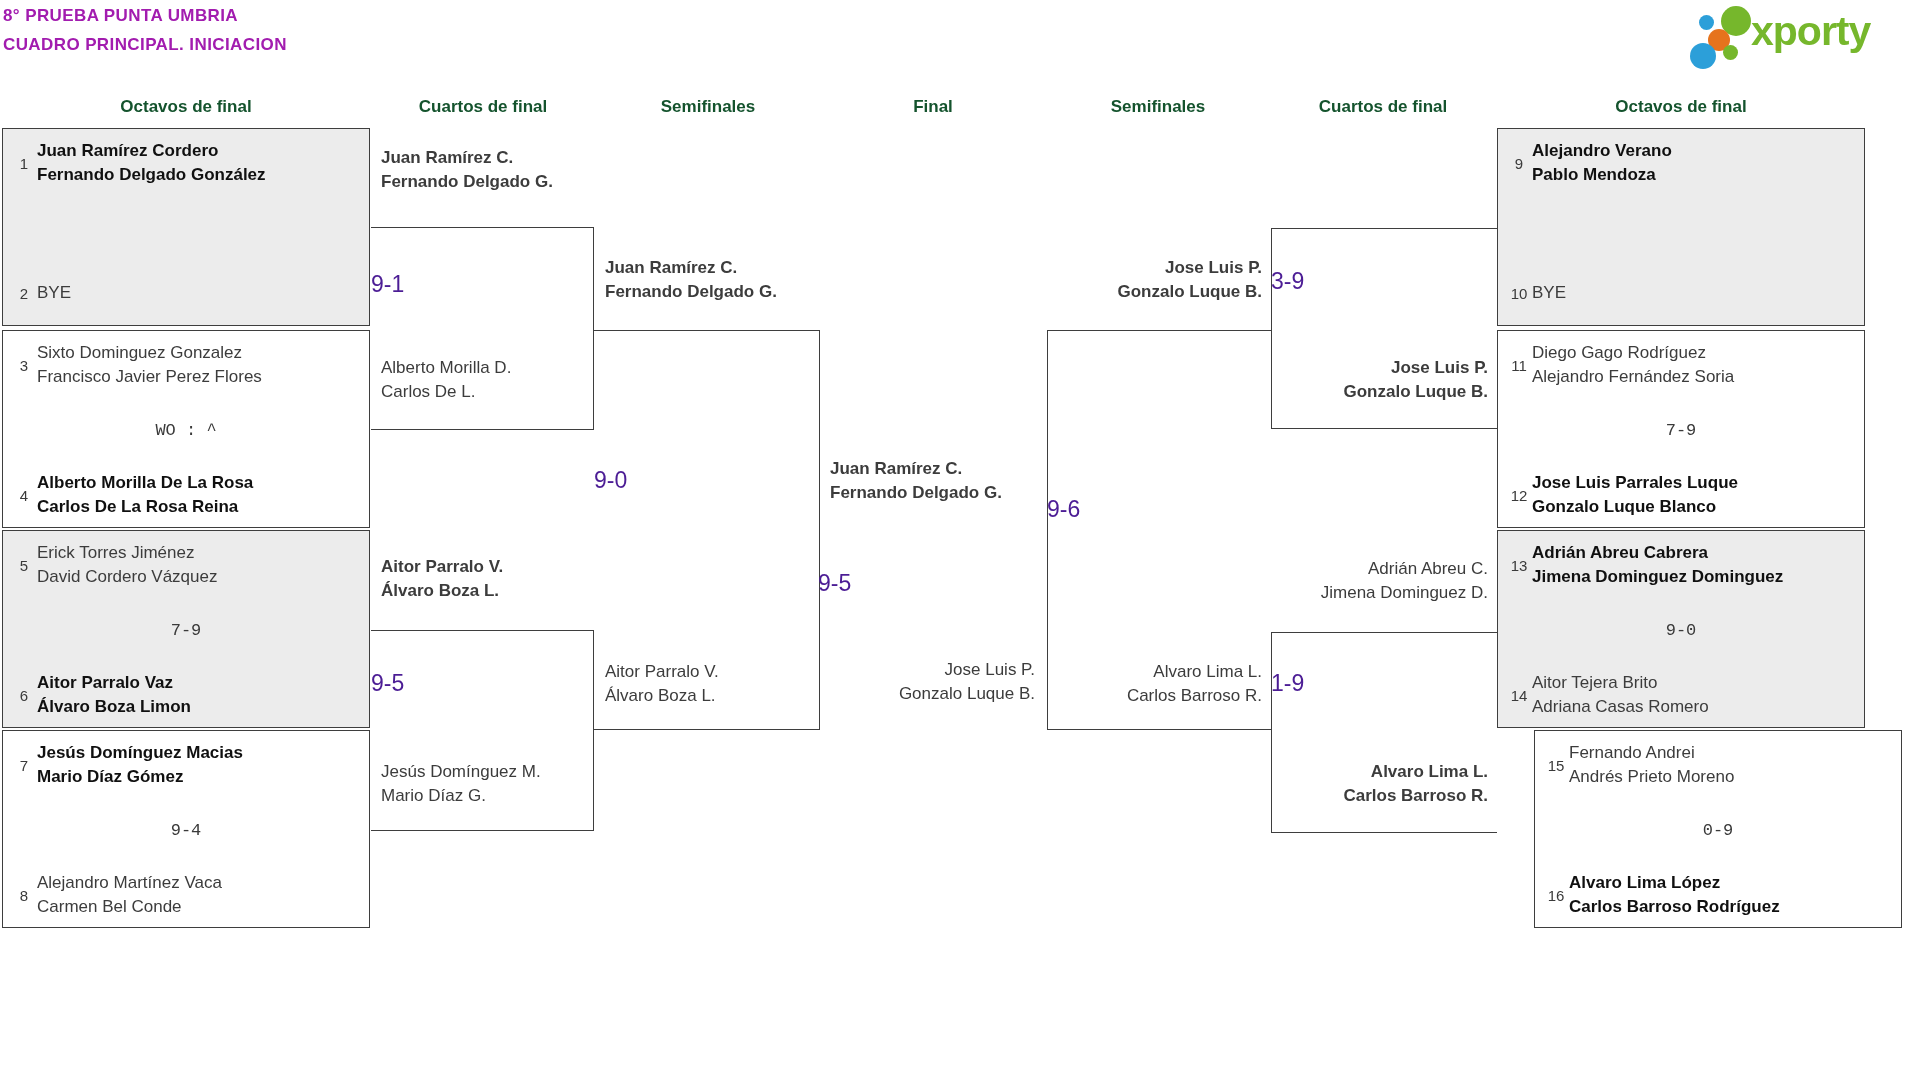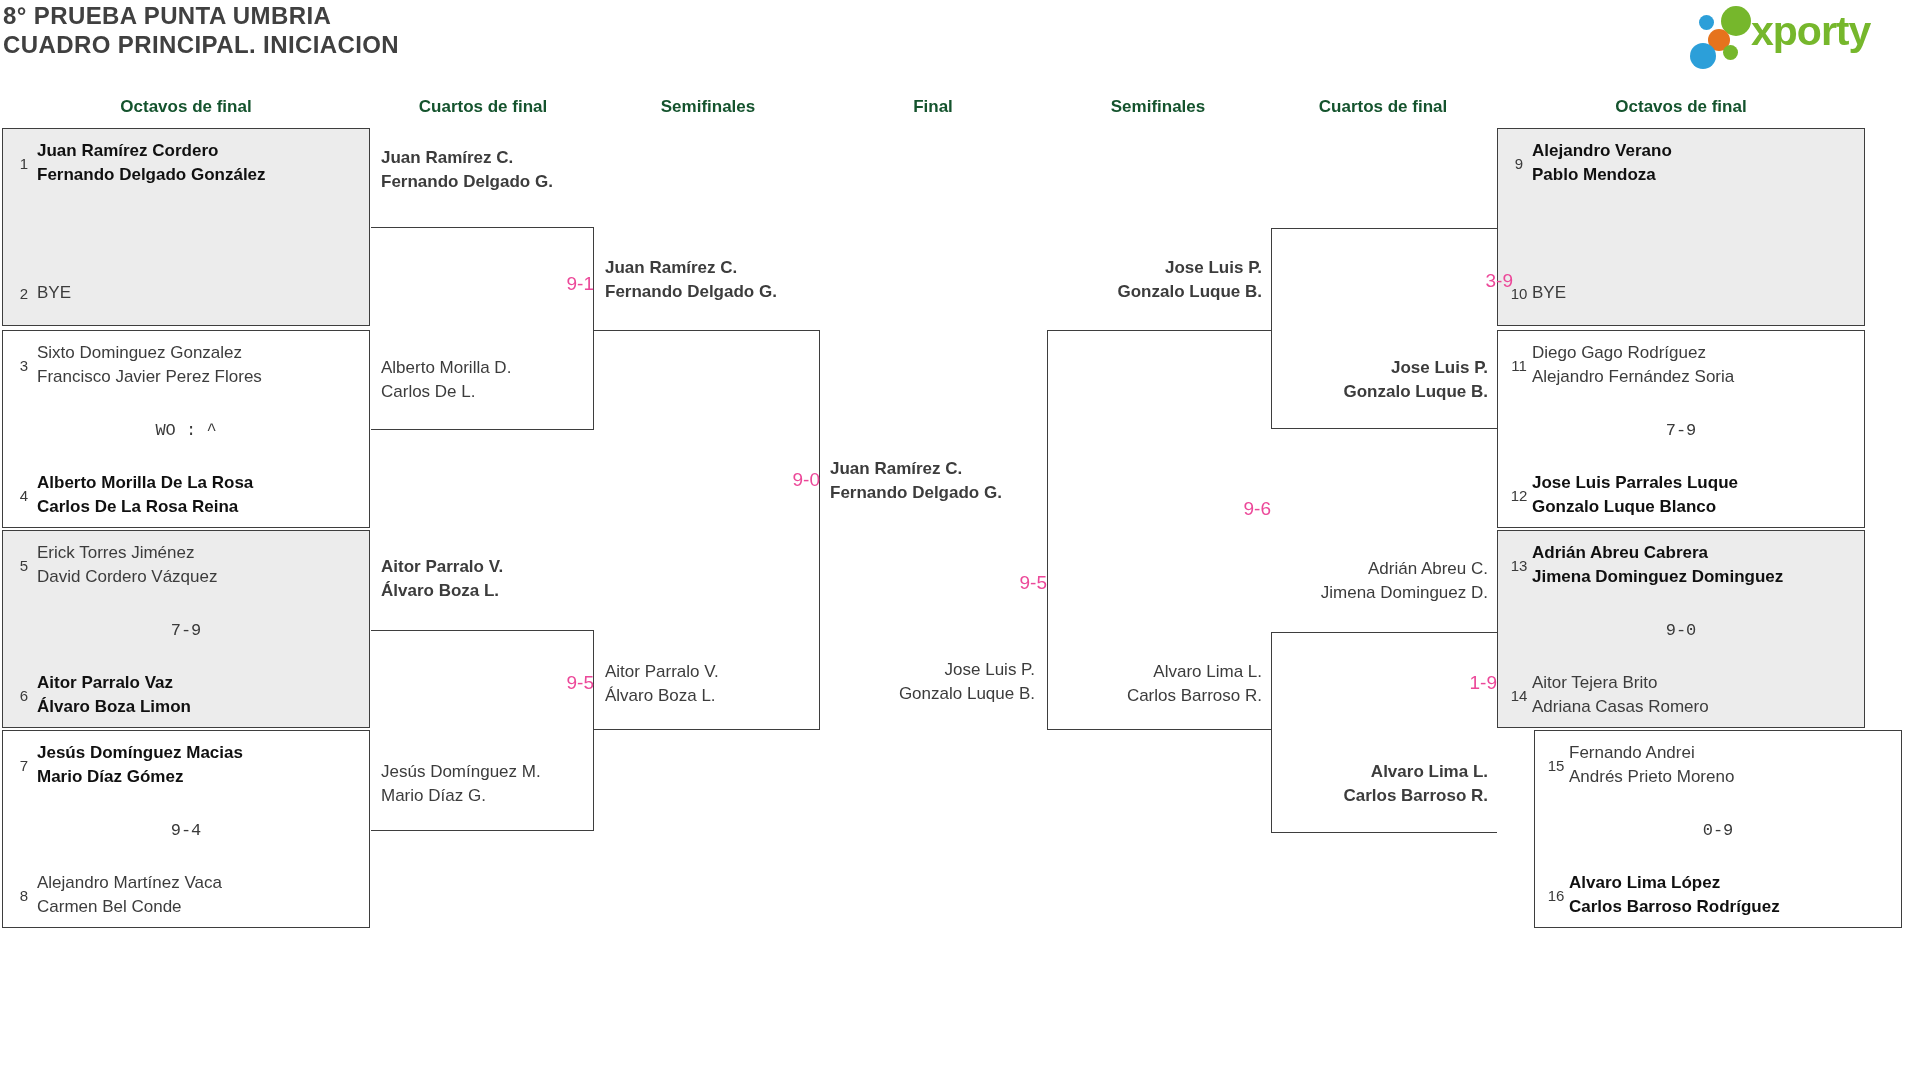--- a/index.html
+++ b/index.html
@@ -1,20 +1,20 @@
 <!DOCTYPE html>
 <html><head>
 <meta charset="utf-8">
 <style>
   html,body{margin:0;padding:0;background:#ffffff;}
   body{font-family:"Liberation Sans","DejaVu Sans",sans-serif;}
   .stage{position:relative;width:1920px;height:1067px;background:#fff;overflow:hidden;}
 
-  .page-title{position:absolute;left:3px;top:1px;font-size:24px;line-height:29px;
-    font-weight:700;color:#404040;letter-spacing:.4px;white-space:pre;}
+  .page-title{position:absolute;left:3px;top:1px;font-size:17px;line-height:29px;
+    font-weight:700;color:#a21caf;letter-spacing:.4px;white-space:pre;}
 
   .round-header{position:absolute;top:97px;width:240px;text-align:center;
     font-size:17px;font-weight:700;color:#14532d;}
 
   
   .obox{position:absolute;width:368px;height:198px;border:1.5px solid #3e3e3e;
     background:#fff;box-sizing:border-box;}
   .obox.gray{background:#ececec;}
   .trow{position:absolute;left:8px;right:6px;height:48px;display:flex;align-items:center;}
   .t-top{top:10px;}
@@ -28,21 +28,21 @@
 
   
   .conn{position:absolute;box-sizing:border-box;}
   .conn-l{border-top:1.5px solid #3e3e3e;border-right:1.5px solid #3e3e3e;border-bottom:1.5px solid #3e3e3e;}
   .conn-r{border-top:1.5px solid #3e3e3e;border-left:1.5px solid #3e3e3e;border-bottom:1.5px solid #3e3e3e;}
 
   
   .mteam{position:absolute;font-size:17px;line-height:24px;color:#3c3c3c;}
   .mteam .ln{display:block;}
   .mteam.right{text-align:right;}
-  .mscore{position:absolute;height:24px;line-height:24px;font-size:19px;color:#ec4899;text-align:right;}
+  .mscore{position:absolute;height:24px;line-height:24px;font-size:23px;color:#4c1d95;text-align:left;}
 
   
   .dot{position:absolute;border-radius:50%;}
   .logo-text{position:absolute;left:1751px;top:2px;font-size:41px;line-height:58px;
     font-weight:800;color:#76b72c;letter-spacing:-1px;}
 </style>
 </head>
 <body>
 
 <div class="stage">
@@ -260,21 +260,21 @@
   <div class="mteam bold right" style="left:1040px;top:256px;width:222px;">
       <span class="ln">Jose Luis P.</span>
       <span class="ln">Gonzalo Luque B.</span>
     </div>
   <div class="mscore" style="left:1047px;top:468px;width:224px;margin-top:29px;">9-6</div>
   <div class="mteam right" style="left:1040px;top:660px;width:222px;">
       <span class="ln">Alvaro Lima L.</span>
       <span class="ln">Carlos Barroso R.</span>
     </div>
 
-  <div class="mscore" style="left:1271px;top:269px;width:226px;padding-left:16px;">3-9</div>
+  <div class="mscore" style="left:1271px;top:269px;width:226px;">3-9</div>
   <div class="mteam bold right" style="left:1266px;top:356px;width:222px;">
       <span class="ln">Jose Luis P.</span>
       <span class="ln">Gonzalo Luque B.</span>
     </div>
 
   <div class="mteam right" style="left:1266px;top:557px;width:222px;">
       <span class="ln">Adrián Abreu C.</span>
       <span class="ln">Jimena Dominguez D.</span>
     </div>
   <div class="mscore" style="left:1271px;top:671px;width:226px;">1-9</div>

